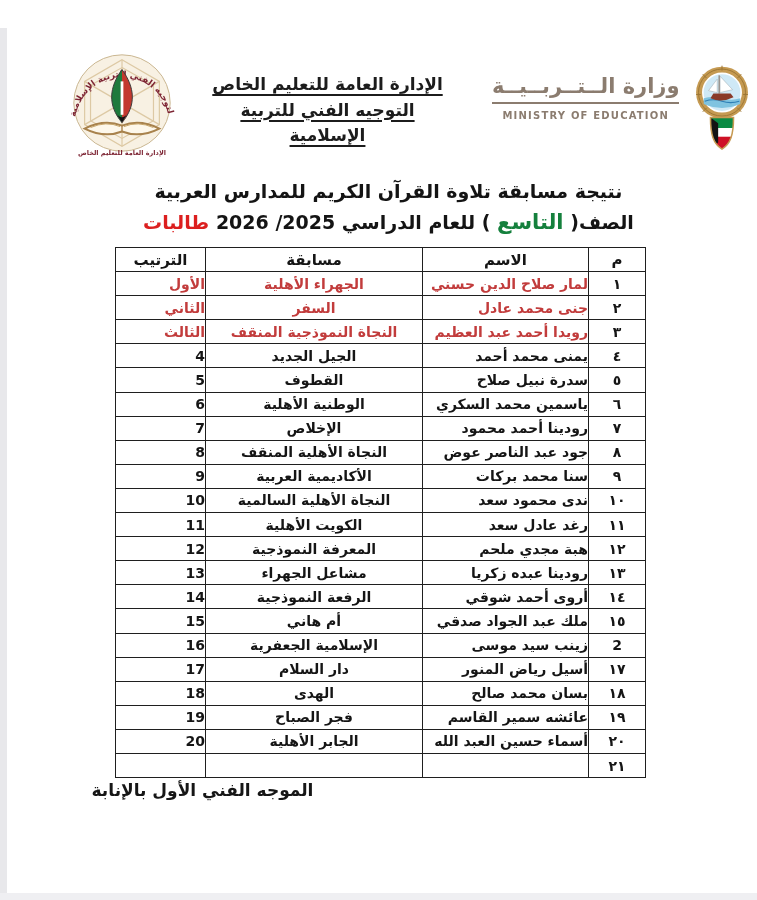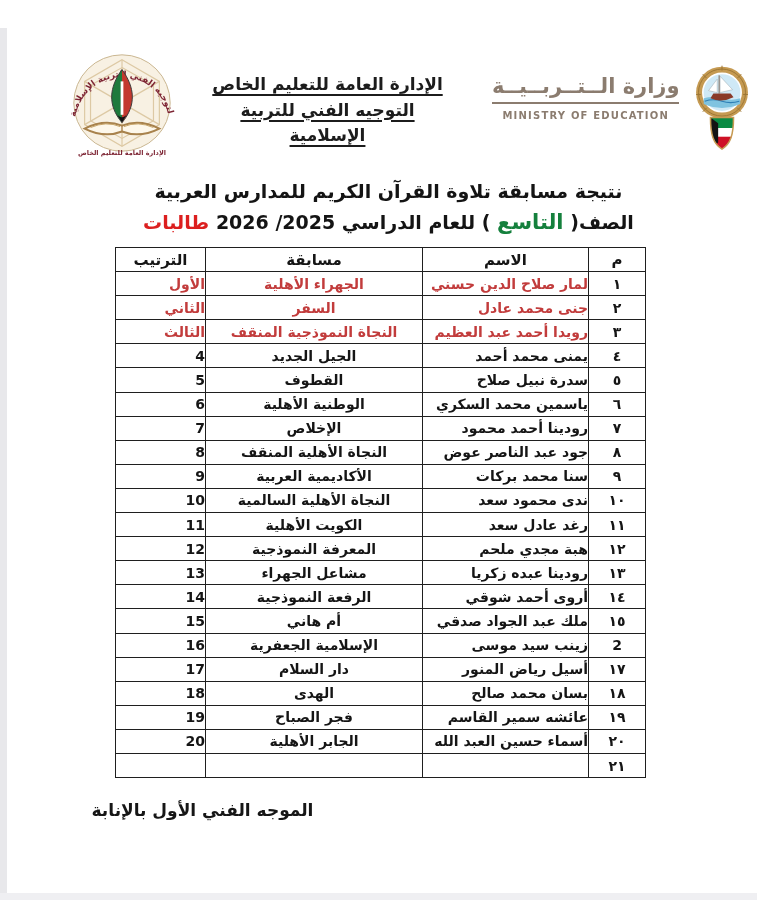--- a/index.html
+++ b/index.html
@@ -34,21 +34,21 @@
   table.results td,table.results th{border:1.6px solid #1f1f1f;padding:0;height:23.1px;
     font-size:14px;font-weight:bold;color:#151515;overflow:hidden;white-space:nowrap;}
   table.results th{font-size:15px;text-align:center;}
   td.col-serial{text-align:center;font-size:14px;}
   td.col-name{text-align:right;padding-right:10px;}
   td.col-school{text-align:center;}
   td.col-rank{font-size:14.5px;}
   tr.winner td.col-name,tr.winner td.col-school,tr.winner td.col-rank{color:#c23c3c;}
 
   
-  .footer{position:absolute;left:85px;top:800px;width:235px;text-align:center;color:#161616;}
+  .footer{position:absolute;left:85px;top:780px;width:235px;text-align:center;color:#161616;}
   .footer .f1{font-size:17px;font-weight:bold;}
   .footer .f2{font-size:17px;font-weight:bold;margin-top:5px;}
 </style>
 </head>
 <body>
 
 <div class="page">
   <div class="edge-left"></div>
   <div class="edge-bottom"></div>
 

